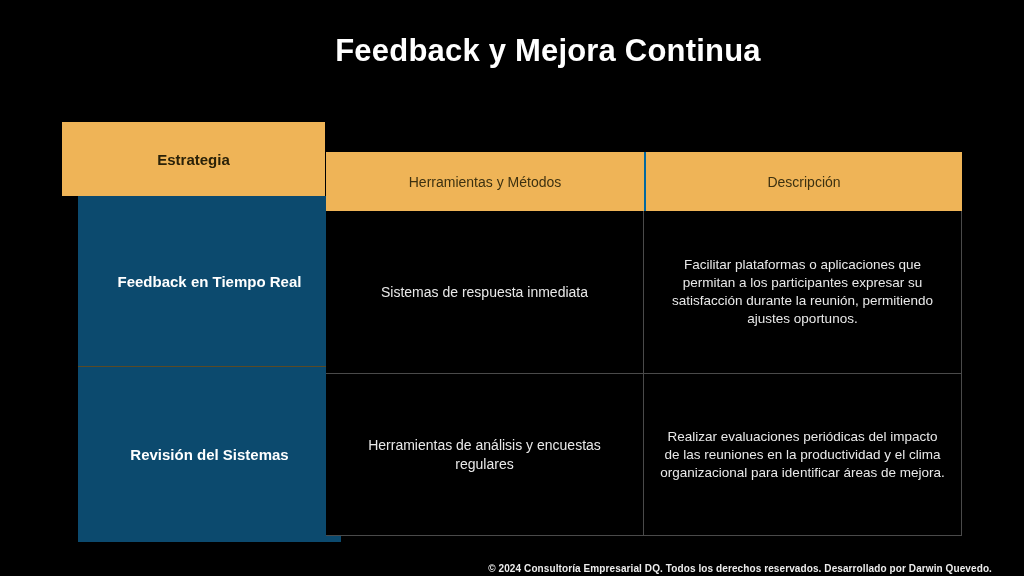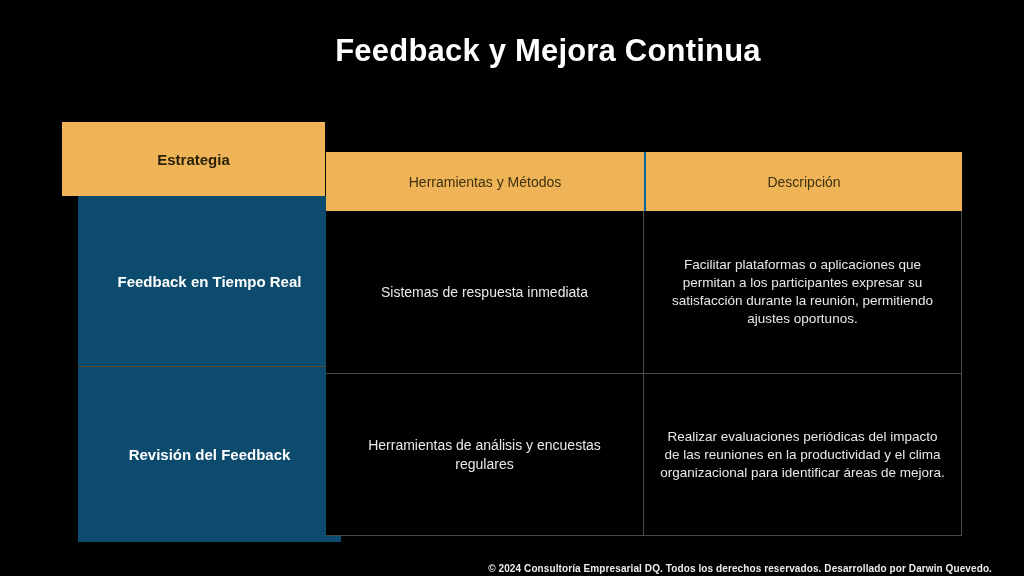--- a/index.html
+++ b/index.html
@@ -188,21 +188,21 @@
 
       <div class="strategy-head">
         <span class="strategy-head-label">Estrategia</span>
       </div>
 
       <div class="strategy-cell r0">
         <span class="strategy-cell-label">Feedback en Tiempo Real</span>
       </div>
 
       <div class="strategy-cell r1">
-        <span class="strategy-cell-label">Revisión del Feedback</span>
+        <span class="strategy-cell-label">Revisión del Sistemas</span>
       </div>
 
     </div>
 
     <div class="cols-rest">
 
       <div class="rest-head">
         <div class="hcell c1">
           <span class="rest-head-label">Herramientas y Métodos</span>
         </div>

